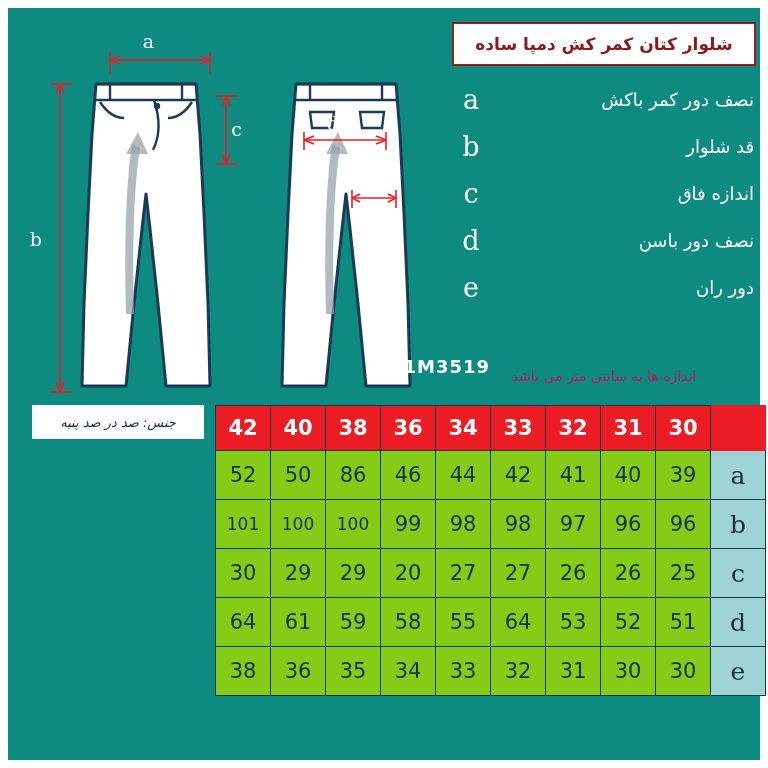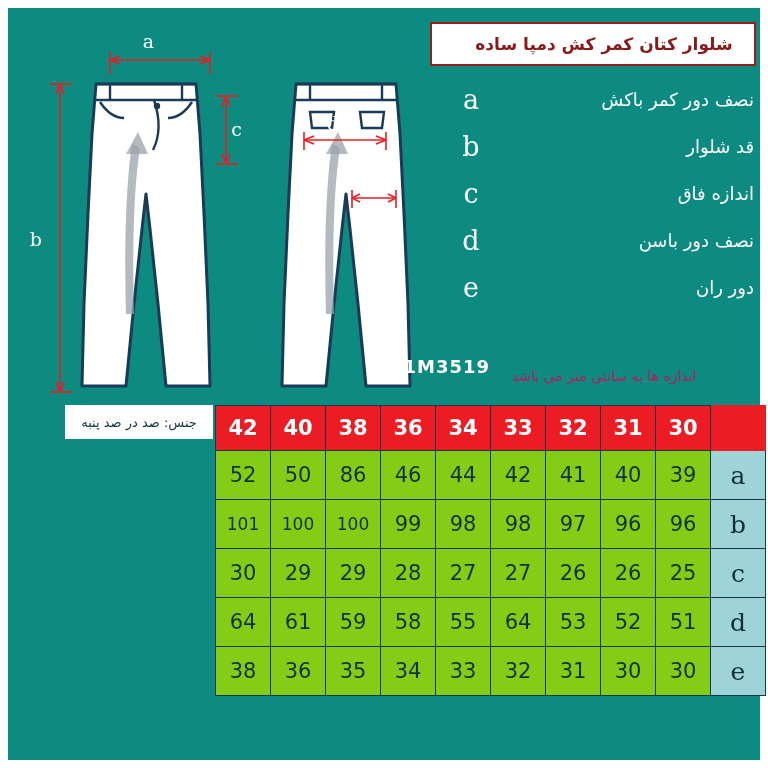--- a/index.html
+++ b/index.html
@@ -33,21 +33,20 @@
     position: absolute;
     right: 12px;
     top: 22px;
     width: 300px;
     height: 40px;
     background: #ffffff;
     border: 2px solid #9b1c1c;
     display: flex;
     align-items: center;
     justify-content: center;
-    padding-left: 22px;
   }
   .title-box span {
     color: #8a1a1a;
     font-size: 17px;
     font-weight: bold;
     letter-spacing: 0;
   }
 
   
   .legend {
@@ -105,28 +104,29 @@
     color: #ffffff;
     font-size: 18px;
     font-weight: bold;
     letter-spacing: 1px;
     direction: ltr;
   }
 
   
   .material-box {
     position: absolute;
-    left: 65px;
+    left: 32px;
     top: 405px;
-    width: 148px;
+    width: 172px;
     height: 34px;
     background: #ffffff;
     display: flex;
     align-items: center;
     justify-content: center;
+    font-style: italic;
   }
   .material-box span {
     color: #12343f;
     font-size: 13px;
   }
 
   
   .size-table {
     position: absolute;
     left: 215px;
@@ -335,21 +335,21 @@
         <td>98</td>
         <td>97</td>
         <td>96</td>
         <td>96</td>
         <td class="rowlabel">b</td>
       </tr>
       <tr>
         <td>30</td>
         <td>29</td>
         <td>29</td>
-        <td>28</td>
+        <td>20</td>
         <td>27</td>
         <td>27</td>
         <td>26</td>
         <td>26</td>
         <td>25</td>
         <td class="rowlabel">c</td>
       </tr>
       <tr>
         <td>64</td>
         <td>61</td>

